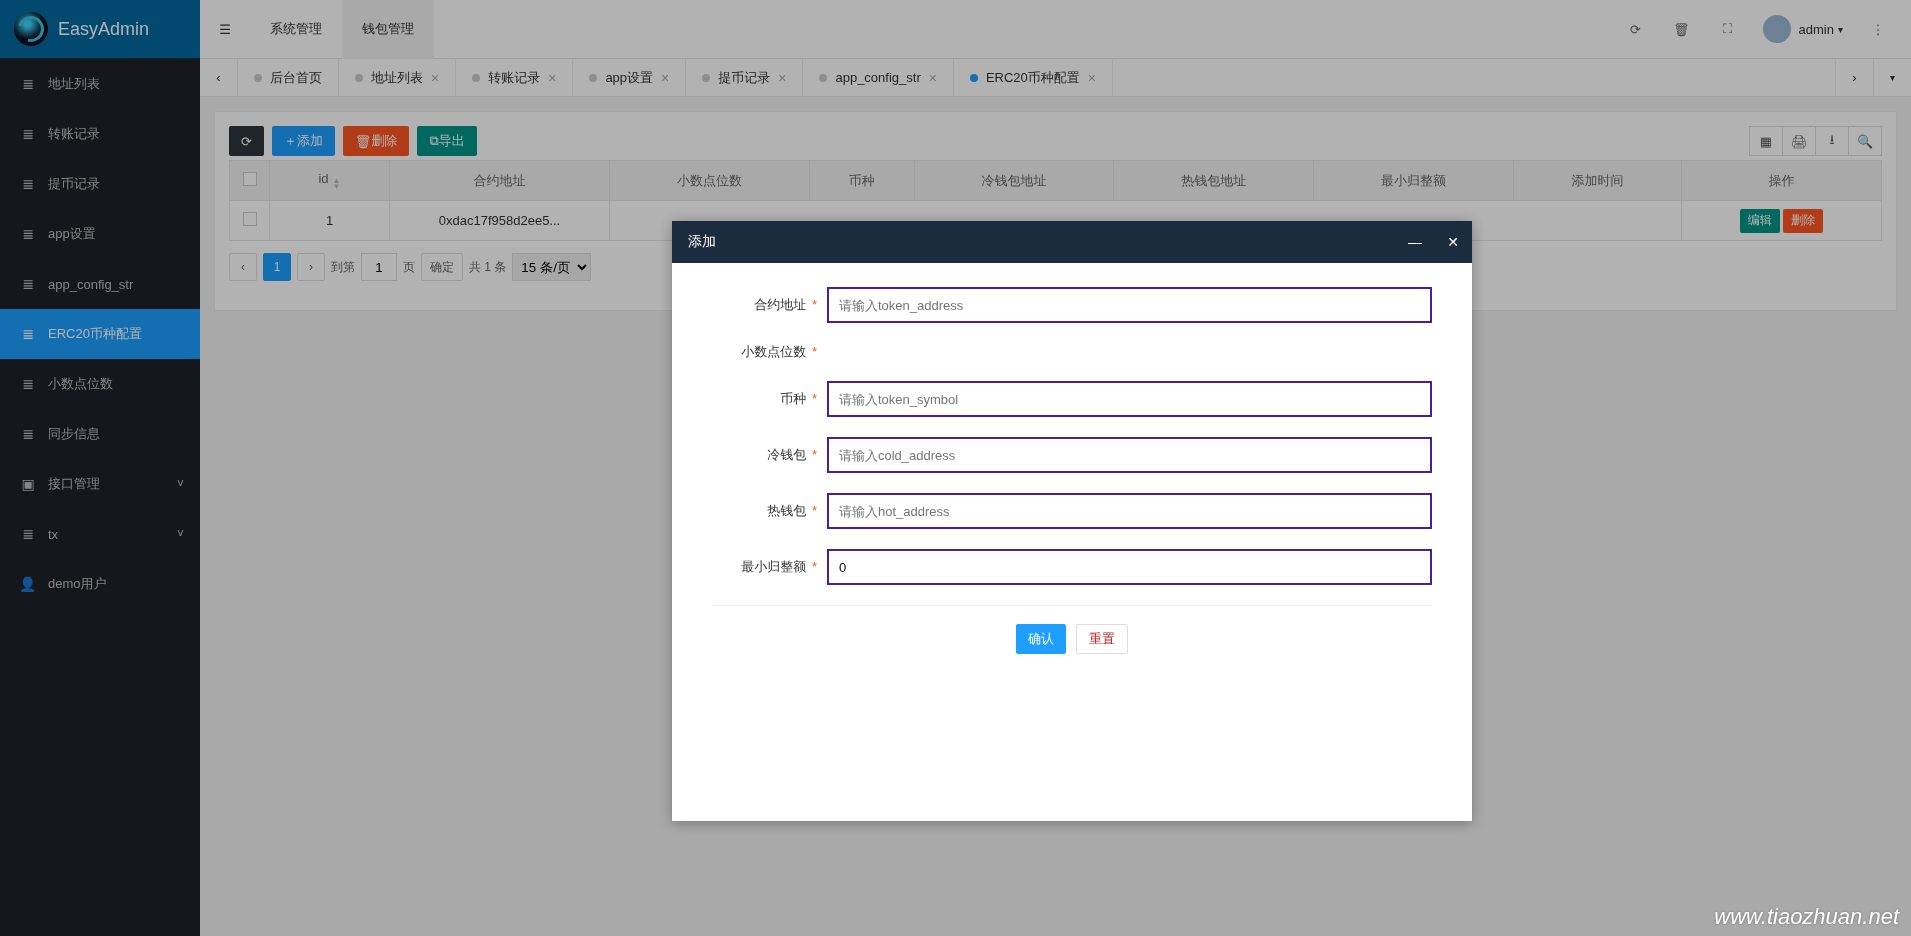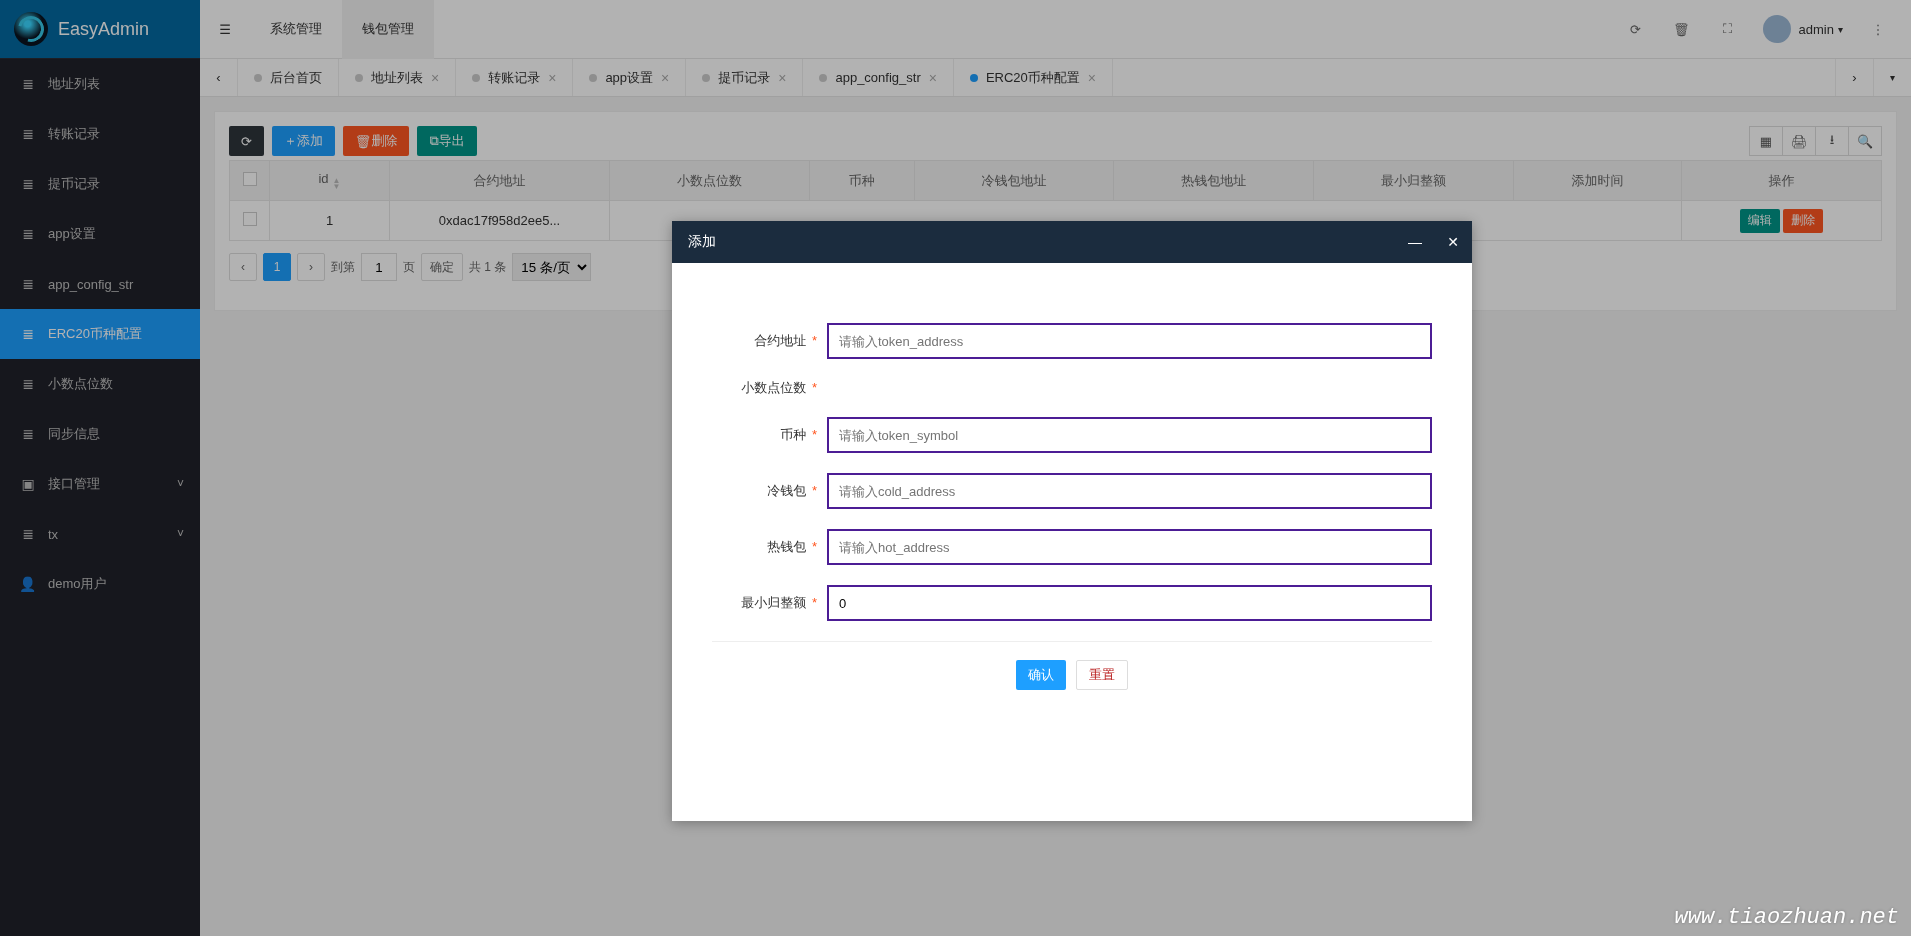--- a/index.html
+++ b/index.html
@@ -49,29 +49,29 @@
 .pager { margin-top: 12px; display: flex; align-items: center; gap: 6px; font-size: 12px; color: #666; }
 .pg-btn { height: 28px; min-width: 28px; padding: 0 8px; border: 1px solid #ddd; background: #fff; display: inline-flex; align-items: center; justify-content: center; border-radius: 2px; cursor: pointer; }
 .pg-btn.cur { background: #1e9fff; color: #fff; border-color: #1e9fff; }
 .pg-inp { width: 36px; height: 28px; border: 1px solid #ddd; text-align: center; }
 .pg-sel { height: 28px; border: 1px solid #ddd; padding: 0 4px; }
 .overlay { position: absolute; inset: 0; background: rgba(0,0,0,0.30); }
 .modal { position: absolute; left: 672px; top: 221px; width: 800px; height: 600px; background: #fff; box-shadow: 0 2px 12px rgba(0,0,0,.3); }
 .modal-hd { height: 42px; background: #1b2c3e; color: #fff; display: flex; align-items: center; padding-left: 16px; }
 .modal-title { flex: 1; font-size: 14px; }
 .modal-ico { width: 38px; height: 42px; display: flex; align-items: center; justify-content: center; cursor: pointer; color: #fff; font-size: 14px; }
-.modal-body { padding: 24px 40px 0 0; margin-top: 36px; }
+.modal-body { padding: 24px 40px 0 0; }
 .form-row { display: flex; align-items: center; margin-bottom: 20px; }
 .form-lbl { width: 155px; text-align: right; padding-right: 10px; font-size: 13px; color: #333; }
 .req { color: #ff5722; margin-left: 2px; }
 .form-inp { flex: 1; max-width: 610px; height: 36px; border: 2px solid #4c1d95; padding: 0 10px; font-size: 13px; }
 .modal-ft-line { border-top: 1px solid #eee; margin: 14px 40px 0 40px; }
 .modal-actions { display: flex; justify-content: center; gap: 10px; padding-top: 18px; }
 .btn-outline { background: #fff; color: #b91c1c; border: 1px solid #ddd; }
-.watermark { position: absolute; right: 12px; bottom: 6px; color: #fff; font-size: 22px; font-family: Liberation Mono, monospace; font-style: italic; text-shadow: 0 0 3px rgba(0,0,0,.3); }
+.watermark { position: absolute; right: 12px; bottom: 6px; color: #fff; font-size: 22px; font-family: Liberation Sans, sans-serif; font-style: italic; text-shadow: 0 0 3px rgba(0,0,0,.3); }
 .sort-arrows { display:inline-flex; flex-direction:column; line-height:6px; font-size:8px; margin-left:4px; color:#bbb;}
 </style>
 </head>
 <body>
 
 <div class="sidebar">
   <div class="logo">
     <span class="logo-icon"></span>
     <span class="logo-text">EasyAdmin</span>
   </div>

